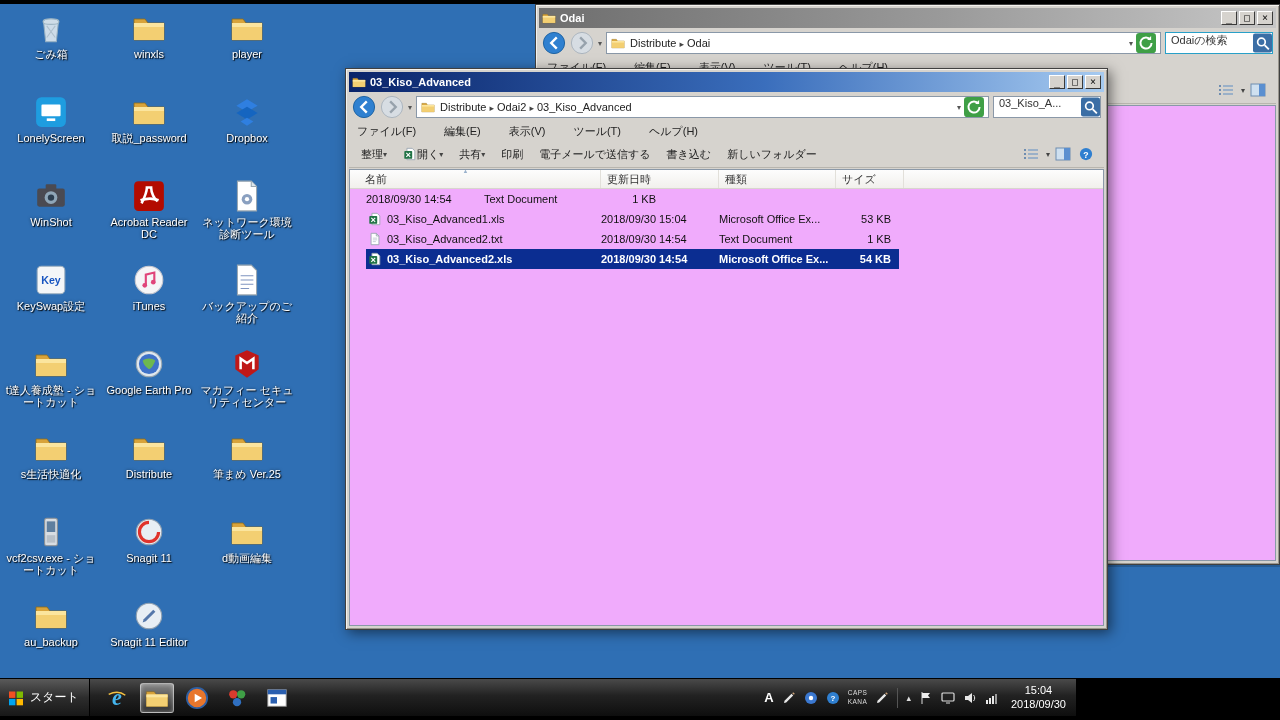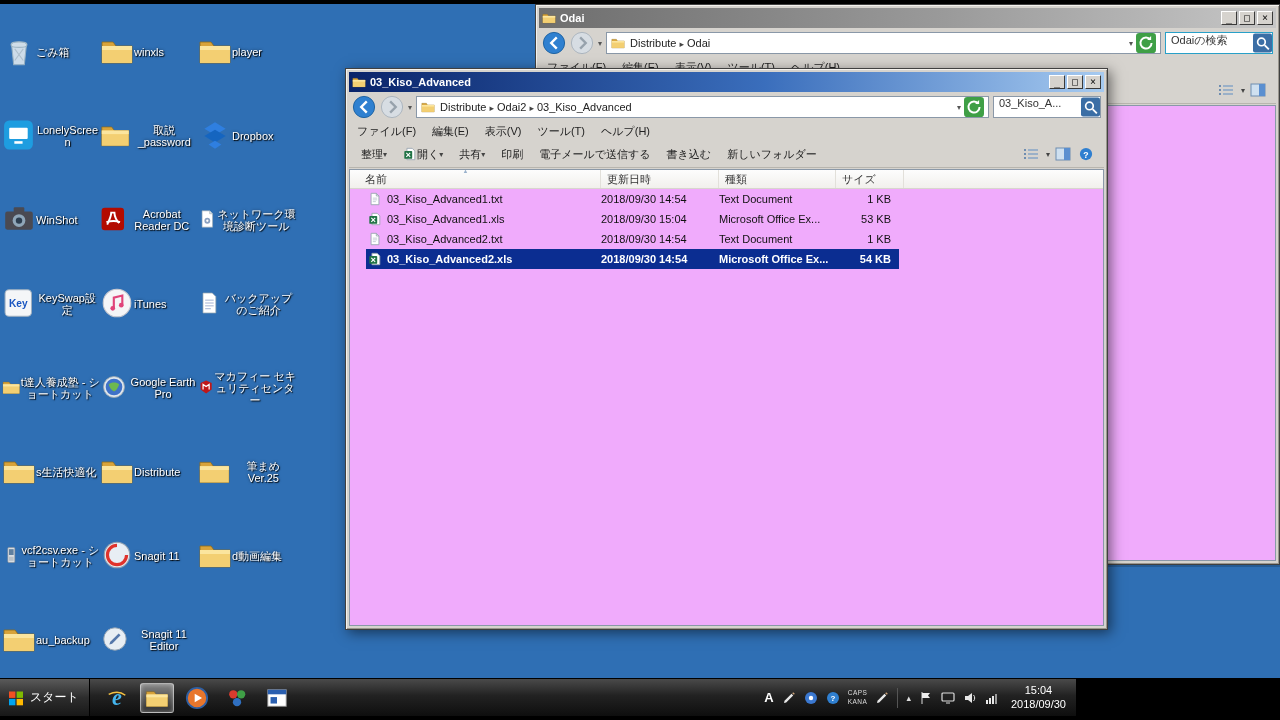--- a/index.html
+++ b/index.html
@@ -1,20 +1,20 @@
 <!DOCTYPE html>
 <html style="--sel: #0b2d91; --t1: #0a246a; --t2: #a6caf0;"><head>
 <meta charset="utf-8">
 <style>
 *{margin:0;padding:0;box-sizing:border-box;}
 html,body{width:1280px;height:720px;overflow:hidden;background:#000;}
 #screen{position:relative;width:1280px;height:720px;background:#000;font-family:"Liberation Sans",sans-serif;}
 .desktop{position:absolute;left:0;top:4px;width:1280px;height:674px;background:#2f6fb4;}
 .dicons{position:absolute;left:2px;top:2px;display:grid;grid-template-columns:repeat(3,98px);grid-auto-rows:84px;}
-.dicon{display:flex;flex-direction:row;align-items:center;padding-top:5px;cursor:default;}
+.dicon{display:flex;flex-direction:column;align-items:center;padding-top:5px;cursor:default;}
 .icn{display:inline-block;}
 .icn svg{width:100%;height:100%;display:block;}
 .dicon-img{width:34px;height:34px;}
 .dicon-label{margin-top:3px;font-size:11px;line-height:1.12;color:#fff;text-align:center;max-width:94px;word-break:break-word;text-shadow:1px 1px 1px rgba(0,0,0,.95),0 0 3px rgba(0,0,0,.6);}
 
 .win{position:absolute;background:#d6d3ce;border:1px solid #404040;padding:3px;display:flex;flex-direction:column;box-shadow:2px 2px 0 rgba(0,0,0,.18),inset 1px 1px 0 #f4f2ee,inset -1px -1px 0 #9a968e;}
 .win.odai{left:535px;top:4px;width:745px;height:561px;z-index:2;}
 .win.front{left:345px;top:68px;width:763px;height:562px;z-index:3;box-shadow:3px 3px 12px rgba(0,0,0,.5),inset 1px 1px 0 #f4f2ee,inset -1px -1px 0 #9a968e;}
 .tbar{height:20px;flex:0 0 20px;display:flex;align-items:center;gap:4px;padding:0 3px;}
 .tbar.active{background:linear-gradient(90deg,var(--t1),#3a6ebc 55%,var(--t2));}
@@ -29,21 +29,21 @@
 .addrbar{flex:1;height:22px;background:#fff;border:1px solid #8a98a8;display:flex;align-items:center;gap:3px;padding:0 4px;font-size:11px;color:#222;overflow:hidden;white-space:nowrap;}
 .addricon{width:14px;height:14px;flex:0 0 14px;}
 .csep{color:#444;font-size:9px;padding:0 1px;}
 .crumb{padding:0 2px;}
 .addr-arrow{margin-left:auto;font-size:8px;color:#555;}
 .refbtn{width:20px;height:20px;flex:0 0 20px;}
 .searchbox{width:108px;height:22px;flex:0 0 108px;background:#fff;border:1px solid #8a98a8;display:flex;padding-left:5px;font-size:11px;color:#333;gap:3px;}
 .searchbox.hl{border-color:#28a0c8;}
 .search-text{flex:1;overflow:hidden;white-space:nowrap;}
 .magbtn{width:19px;height:20px;flex:0 0 19px;}
-.menurow{height:19px;flex:0 0 19px;display:flex;align-items:center;gap:16px;padding:0 8px;font-size:11px;color:#222;}
+.menurow{height:19px;flex:0 0 19px;display:flex;align-items:center;gap:28px;padding:0 8px;font-size:11px;color:#222;}
 .cmdrow{height:27px;flex:0 0 27px;display:flex;align-items:center;padding:0 4px;font-size:11px;border-bottom:1px solid #b8b5ae;}
 .tbtn{display:flex;align-items:center;padding:4px 8px;color:#222;white-space:nowrap;}
 .tb-arrow{font-size:8px;color:#444;}
 .tb-ic{width:14px;height:14px;}
 .viewicons{margin-left:auto;display:flex;align-items:center;gap:5px;padding-right:4px;}
 .vbtn{width:18px;height:15px;display:inline-flex;align-items:center;}
 .vbtn .icn{width:16px;height:14px;}
 .v-arrow{font-size:8px;color:#444;}
 .body{flex:1;margin-top:1px;background:#f0abfc;border:1px solid #8a98a8;display:flex;flex-direction:column;overflow:hidden;}
 .lheaders{height:19px;flex:0 0 19px;display:flex;background:linear-gradient(#fdfdfd,#f1f0ec);border-bottom:1px solid #d8d5ce;font-size:11px;color:#333;}
@@ -560,30 +560,20 @@
           <span class="hcell" style="width: 117px; align-items: center;">
             <span class="hlabel">種類</span>
           </span>
           <span class="hcell" style="width: 68px;">
             <span class="hlabel">サイズ</span>
           </span>
         </div>
       <div class="flist">
           <div class="frow">
             <div class="fsel">
-              <span class="fc c-name">
-                <span class="icn f-ic">
-                  <svg viewBox="0 0 16 16">
-                    <path d="M3.5 1.5h6l3 3v10h-9z" fill="#fff" stroke="#98a4b0"></path>
-                    <path d="M9.5 1.5v3h3" fill="none" stroke="#98a4b0"></path>
-                    <path d="M5.5 7h5M5.5 9h5M5.5 11h3.5" stroke="#b8c2cc" stroke-width="0.9" fill="none"></path>
-                  </svg>
-                </span>
-                <span class="fname">03_Kiso_Advanced1.txt</span>
-              </span>
               <span class="fc c-date">2018/09/30 14:54</span>
               <span class="fc c-type">Text Document</span>
               <span class="fc c-size">1 KB</span>
             </div>
           </div>
           <div class="frow">
             <div class="fsel">
               <span class="fc c-name">
                 <span class="icn f-ic">
                   <svg viewBox="0 0 16 16">

